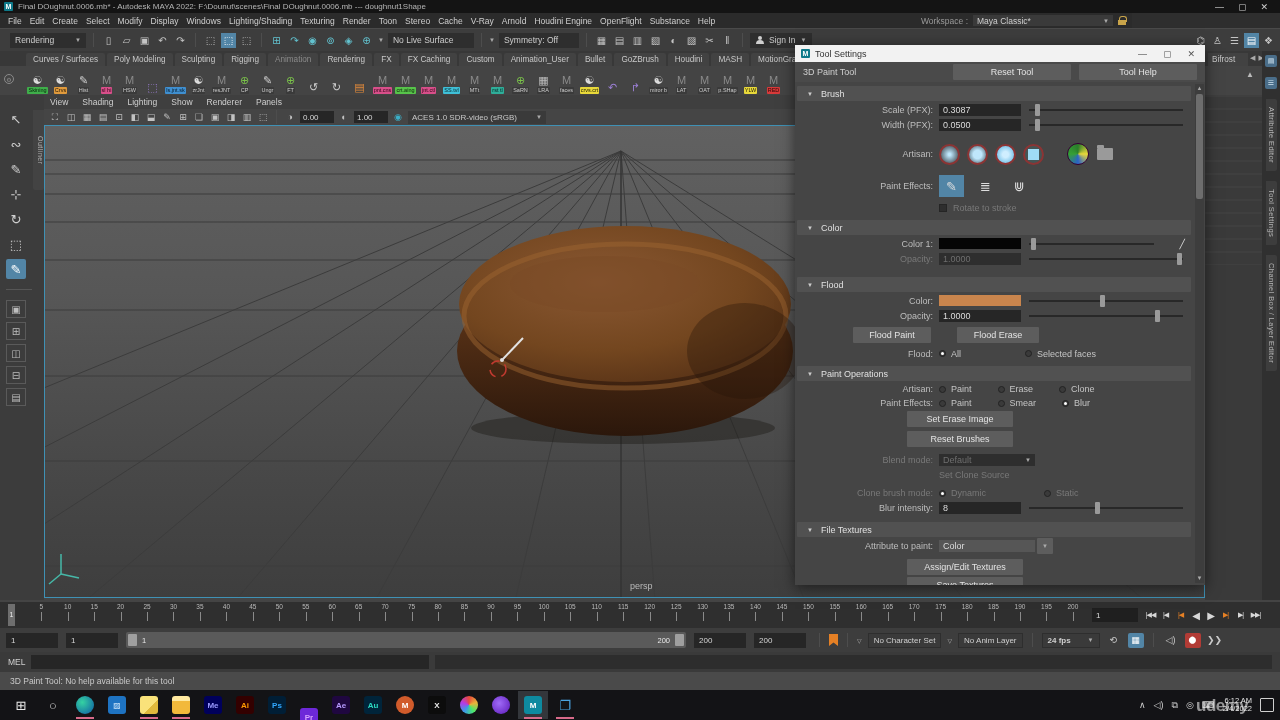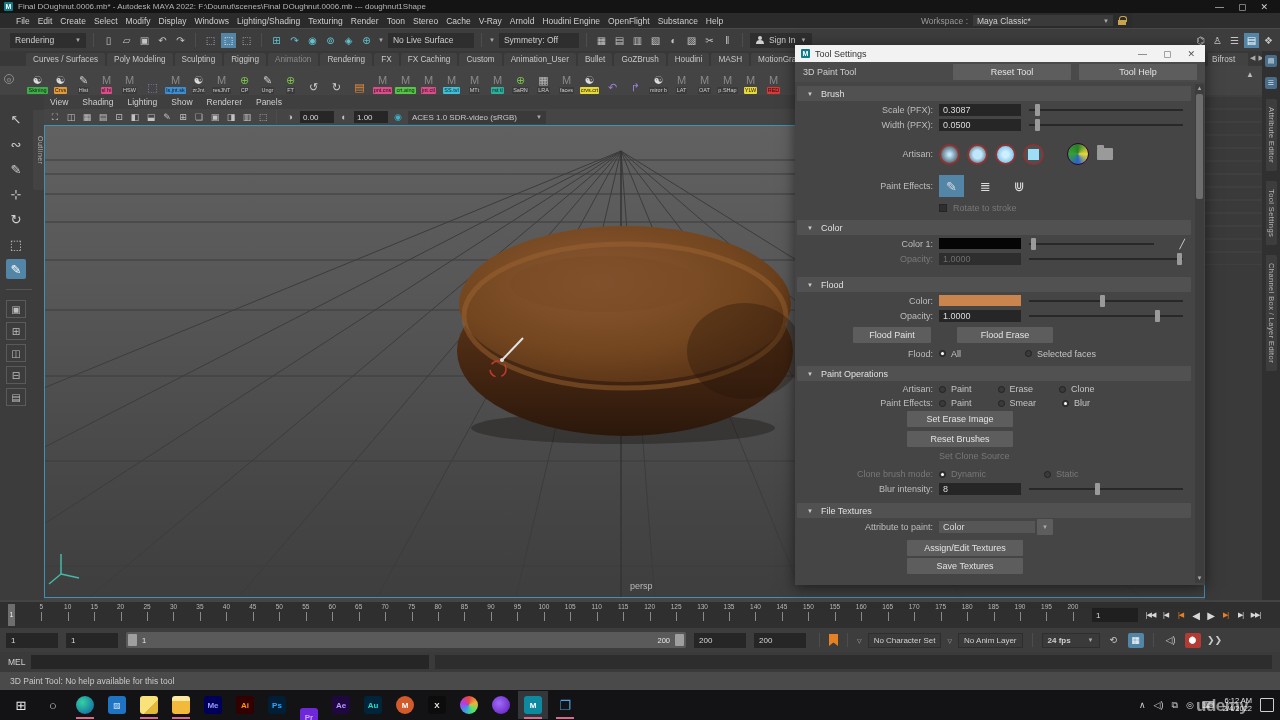--- a/index.html
+++ b/index.html
@@ -10,21 +10,21 @@
 
   
   #titlebar { left:0; top:0; width:1280px; height:13px; background:#141414; display:flex; align-items:center;
     color:#b5b5b5; font-size:8px; padding:0 4px; gap:5px; }
   .mlogo { width:9px; height:9px; background:#0e7a8a; color:#fff; font-size:7px; font-weight:bold;
     display:flex; align-items:center; justify-content:center; border-radius:1px; }
   #titlebar .wctl { margin-left:auto; display:flex; gap:14px; color:#cfcfcf; font-size:9px; padding-right:8px; }
 
   
   #menubar { left:0; top:13px; width:1132px; height:15px; background:#2b2b2b; display:flex; align-items:center;
-    font-size:8.5px; color:#cfcfcf; padding-left:16px; }
+    font-size:8.5px; color:#cfcfcf; padding-left:8px; }
   #menus { display:flex; gap:8px; white-space:nowrap; }
   #menus span { cursor:default; }
   #wsarea { margin-left:auto; display:flex; align-items:center; gap:5px; padding-right:6px; color:#9a9a9a; }
   #wsfield { width:140px; height:11px; background:#3a3a3a; color:#cfcfcf; display:flex; align-items:center;
     padding:0 4px; justify-content:space-between; }
   .lock { width:8px; height:9px; position:relative; }
   .lock:before { content:""; position:absolute; left:1px; top:0; width:6px; height:5px; border:1px solid #c9a44a; border-bottom:none; border-radius:3px 3px 0 0; }
   .lock:after { content:""; position:absolute; left:0; top:4px; width:8px; height:5px; background:#c9a44a; }
 
   
@@ -716,21 +716,21 @@
         <span class="tfield">1.0000</span>
         <span class="slider">
             <span class="track"></span>
             <span class="handle" style="left:82%;"></span>
           </span>
       </div>
       <div class="trow" style="height:17px;margin-top:4px;">
         <span style="width:42px;"></span>
         <span class="tbtn" style="width:78px;">Flood Paint</span>
         <span style="width:26px;"></span>
-        <span class="tbtn" style="width:96px;">Flood Erase</span>
+        <span class="tbtn" style="width:82px;">Flood Erase</span>
       </div>
       <div class="trow" style="margin-top:4px;">
         <span class="tlabel">Flood:</span>
         <span class="rad">
           <span class="rdot sel"></span>
             <span>All</span>
         </span>
         <span class="rad" style="margin-left:38px;">
           <span class="rdot"></span>
             <span>Selected faces</span>
@@ -771,20 +771,27 @@
             <span>Blur</span>
           </span>
       </div>
       <div class="trow" style="height:16px;margin-top:2px;">
         <span style="width:96px;"></span>
         <span class="tbtn" style="width:106px;">Set Erase Image</span>
       </div>
       <div class="trow" style="height:16px;margin-top:4px;">
         <span style="width:96px;"></span>
         <span class="tbtn" style="width:106px;">Reset Brushes</span>
+      </div>
+      <div class="trow" style="margin-top:6px;">
+        <span class="tlabel dis">Blend mode:</span>
+        <span class="tfield dis" style="width:96px;justify-content:space-between;">
+          <span>Default</span>
+            <span class="dar">▼</span>
+        </span>
       </div>
       <div class="trow" style="height:13px;">
         <span style="width:128px;"></span>
         <span class="dis">Set Clone Source</span>
       </div>
       <div class="trow" style="height:12px;margin-top:6px;">
         <span class="tlabel dis">Clone brush mode:</span>
         <span class="rad dis">
             <span class="rdot sel"></span>
             <span>Dynamic</span>

